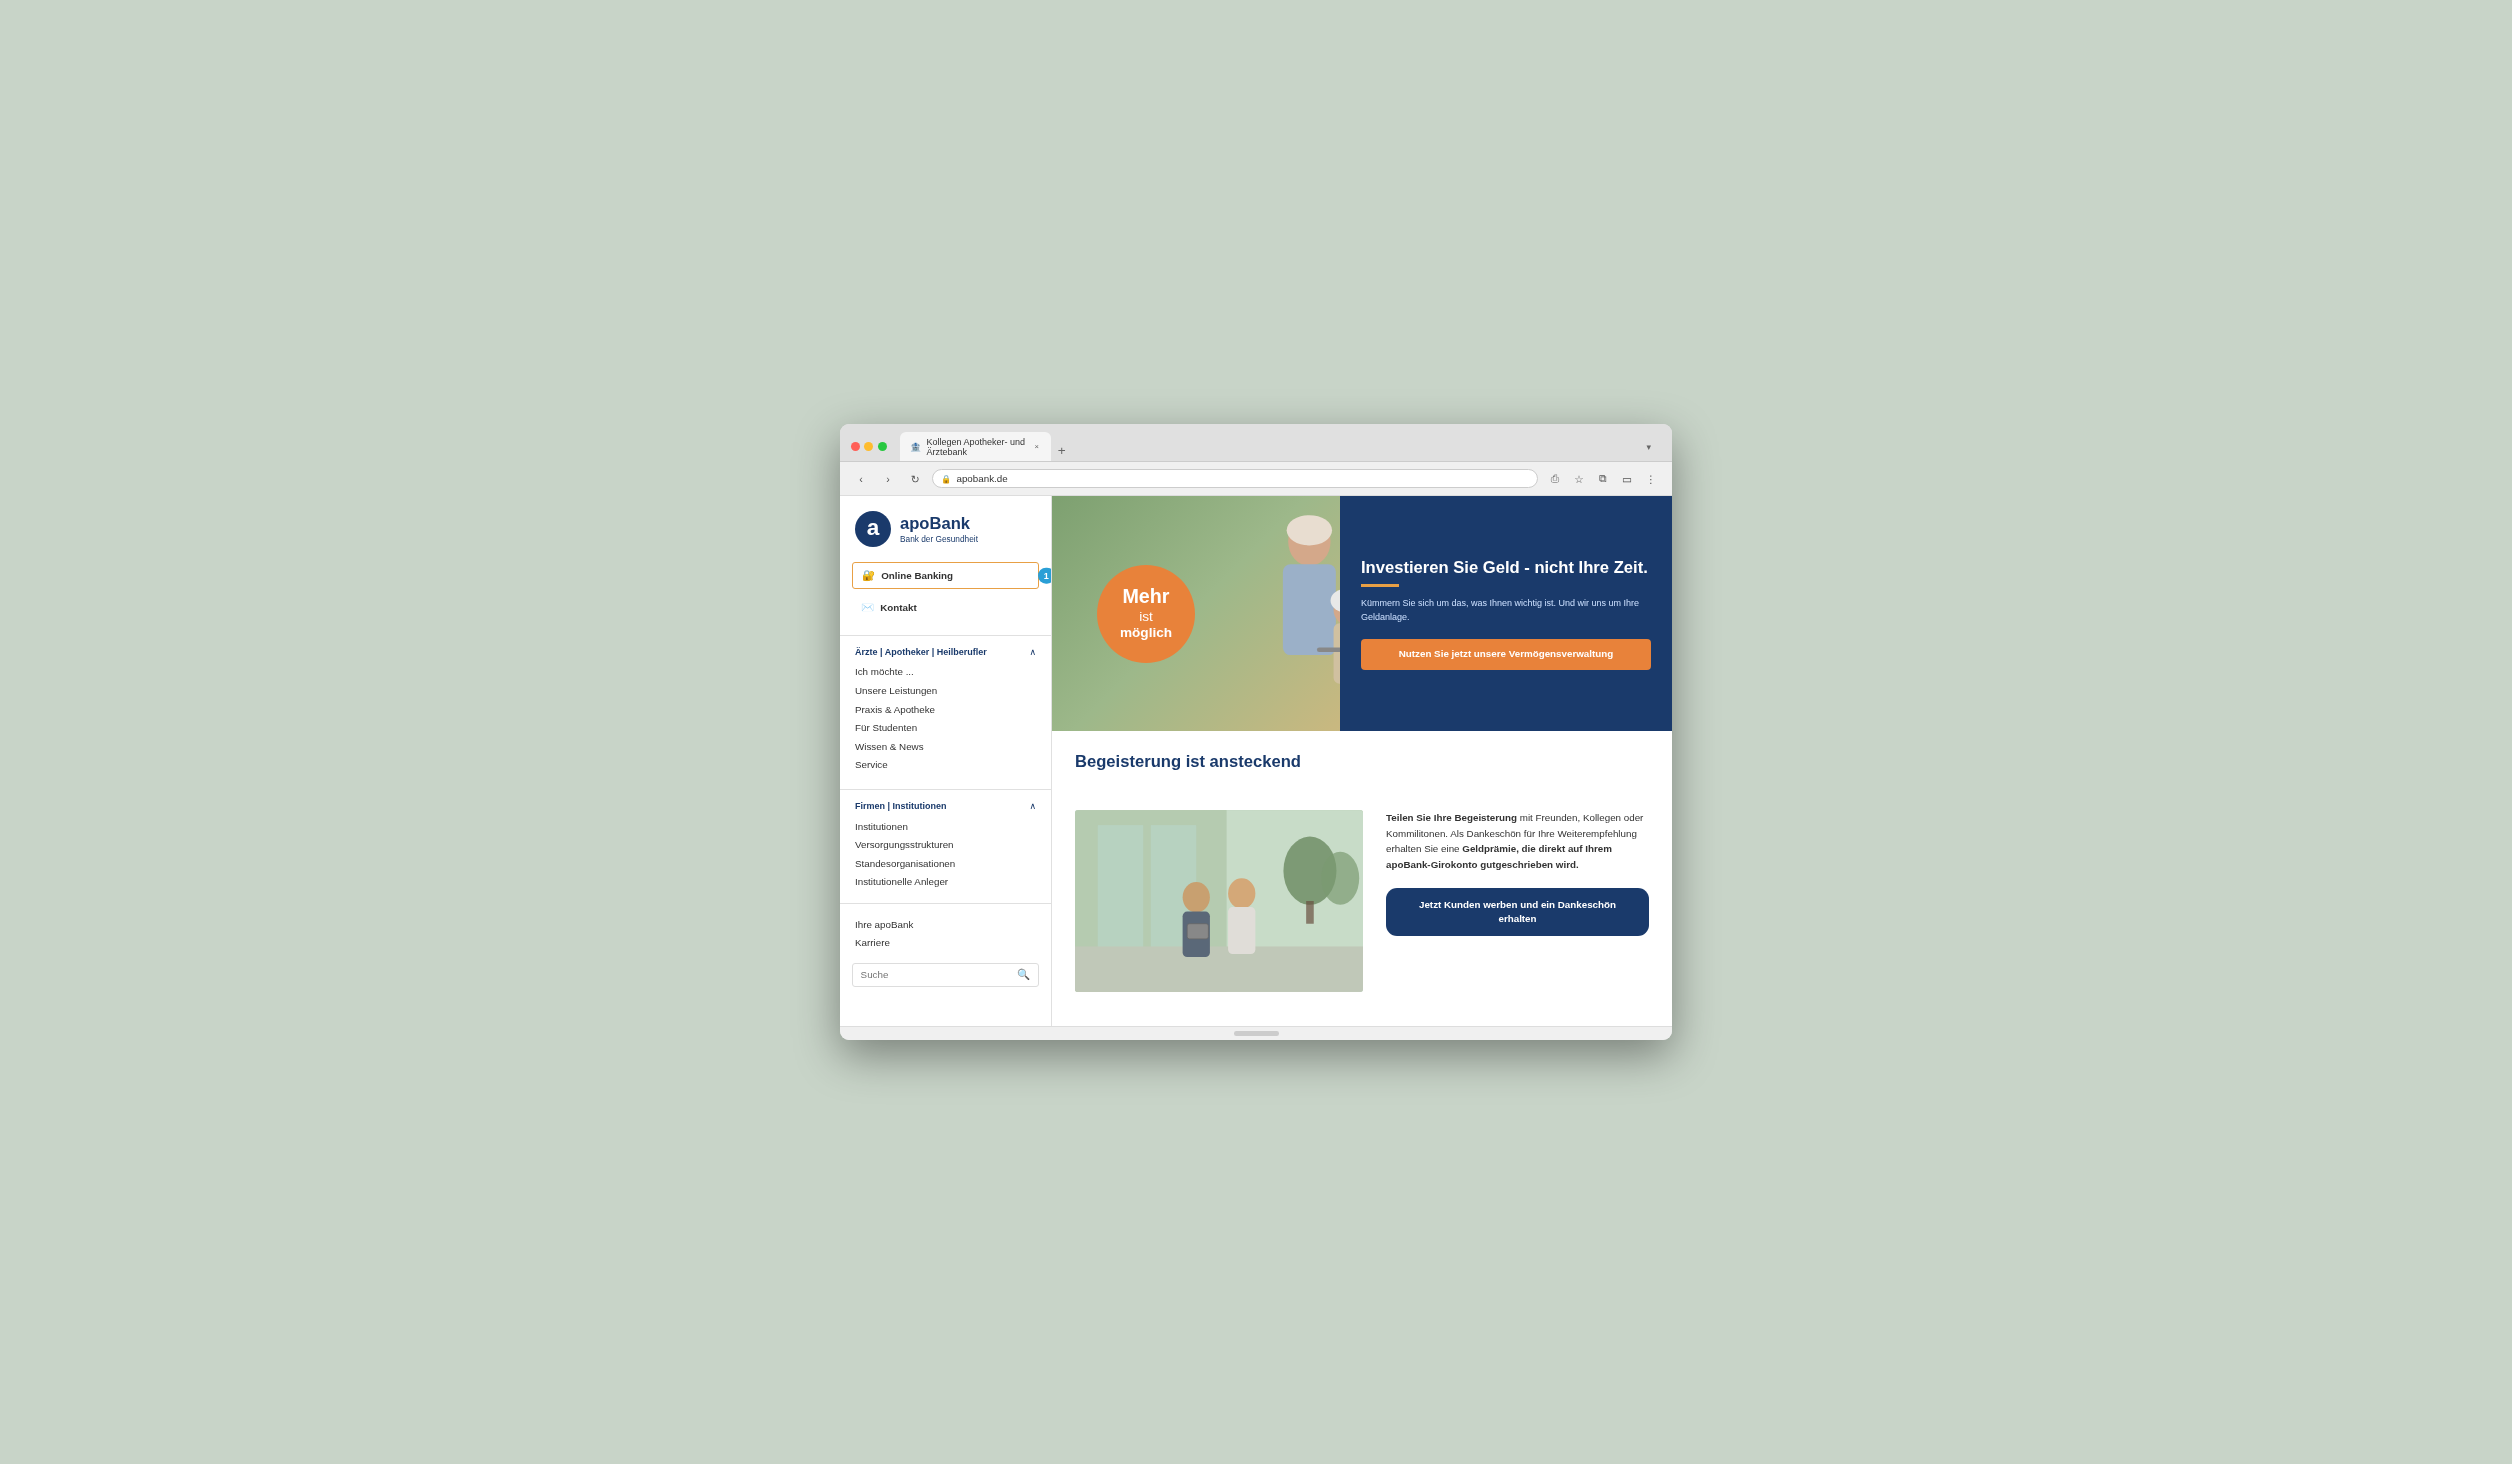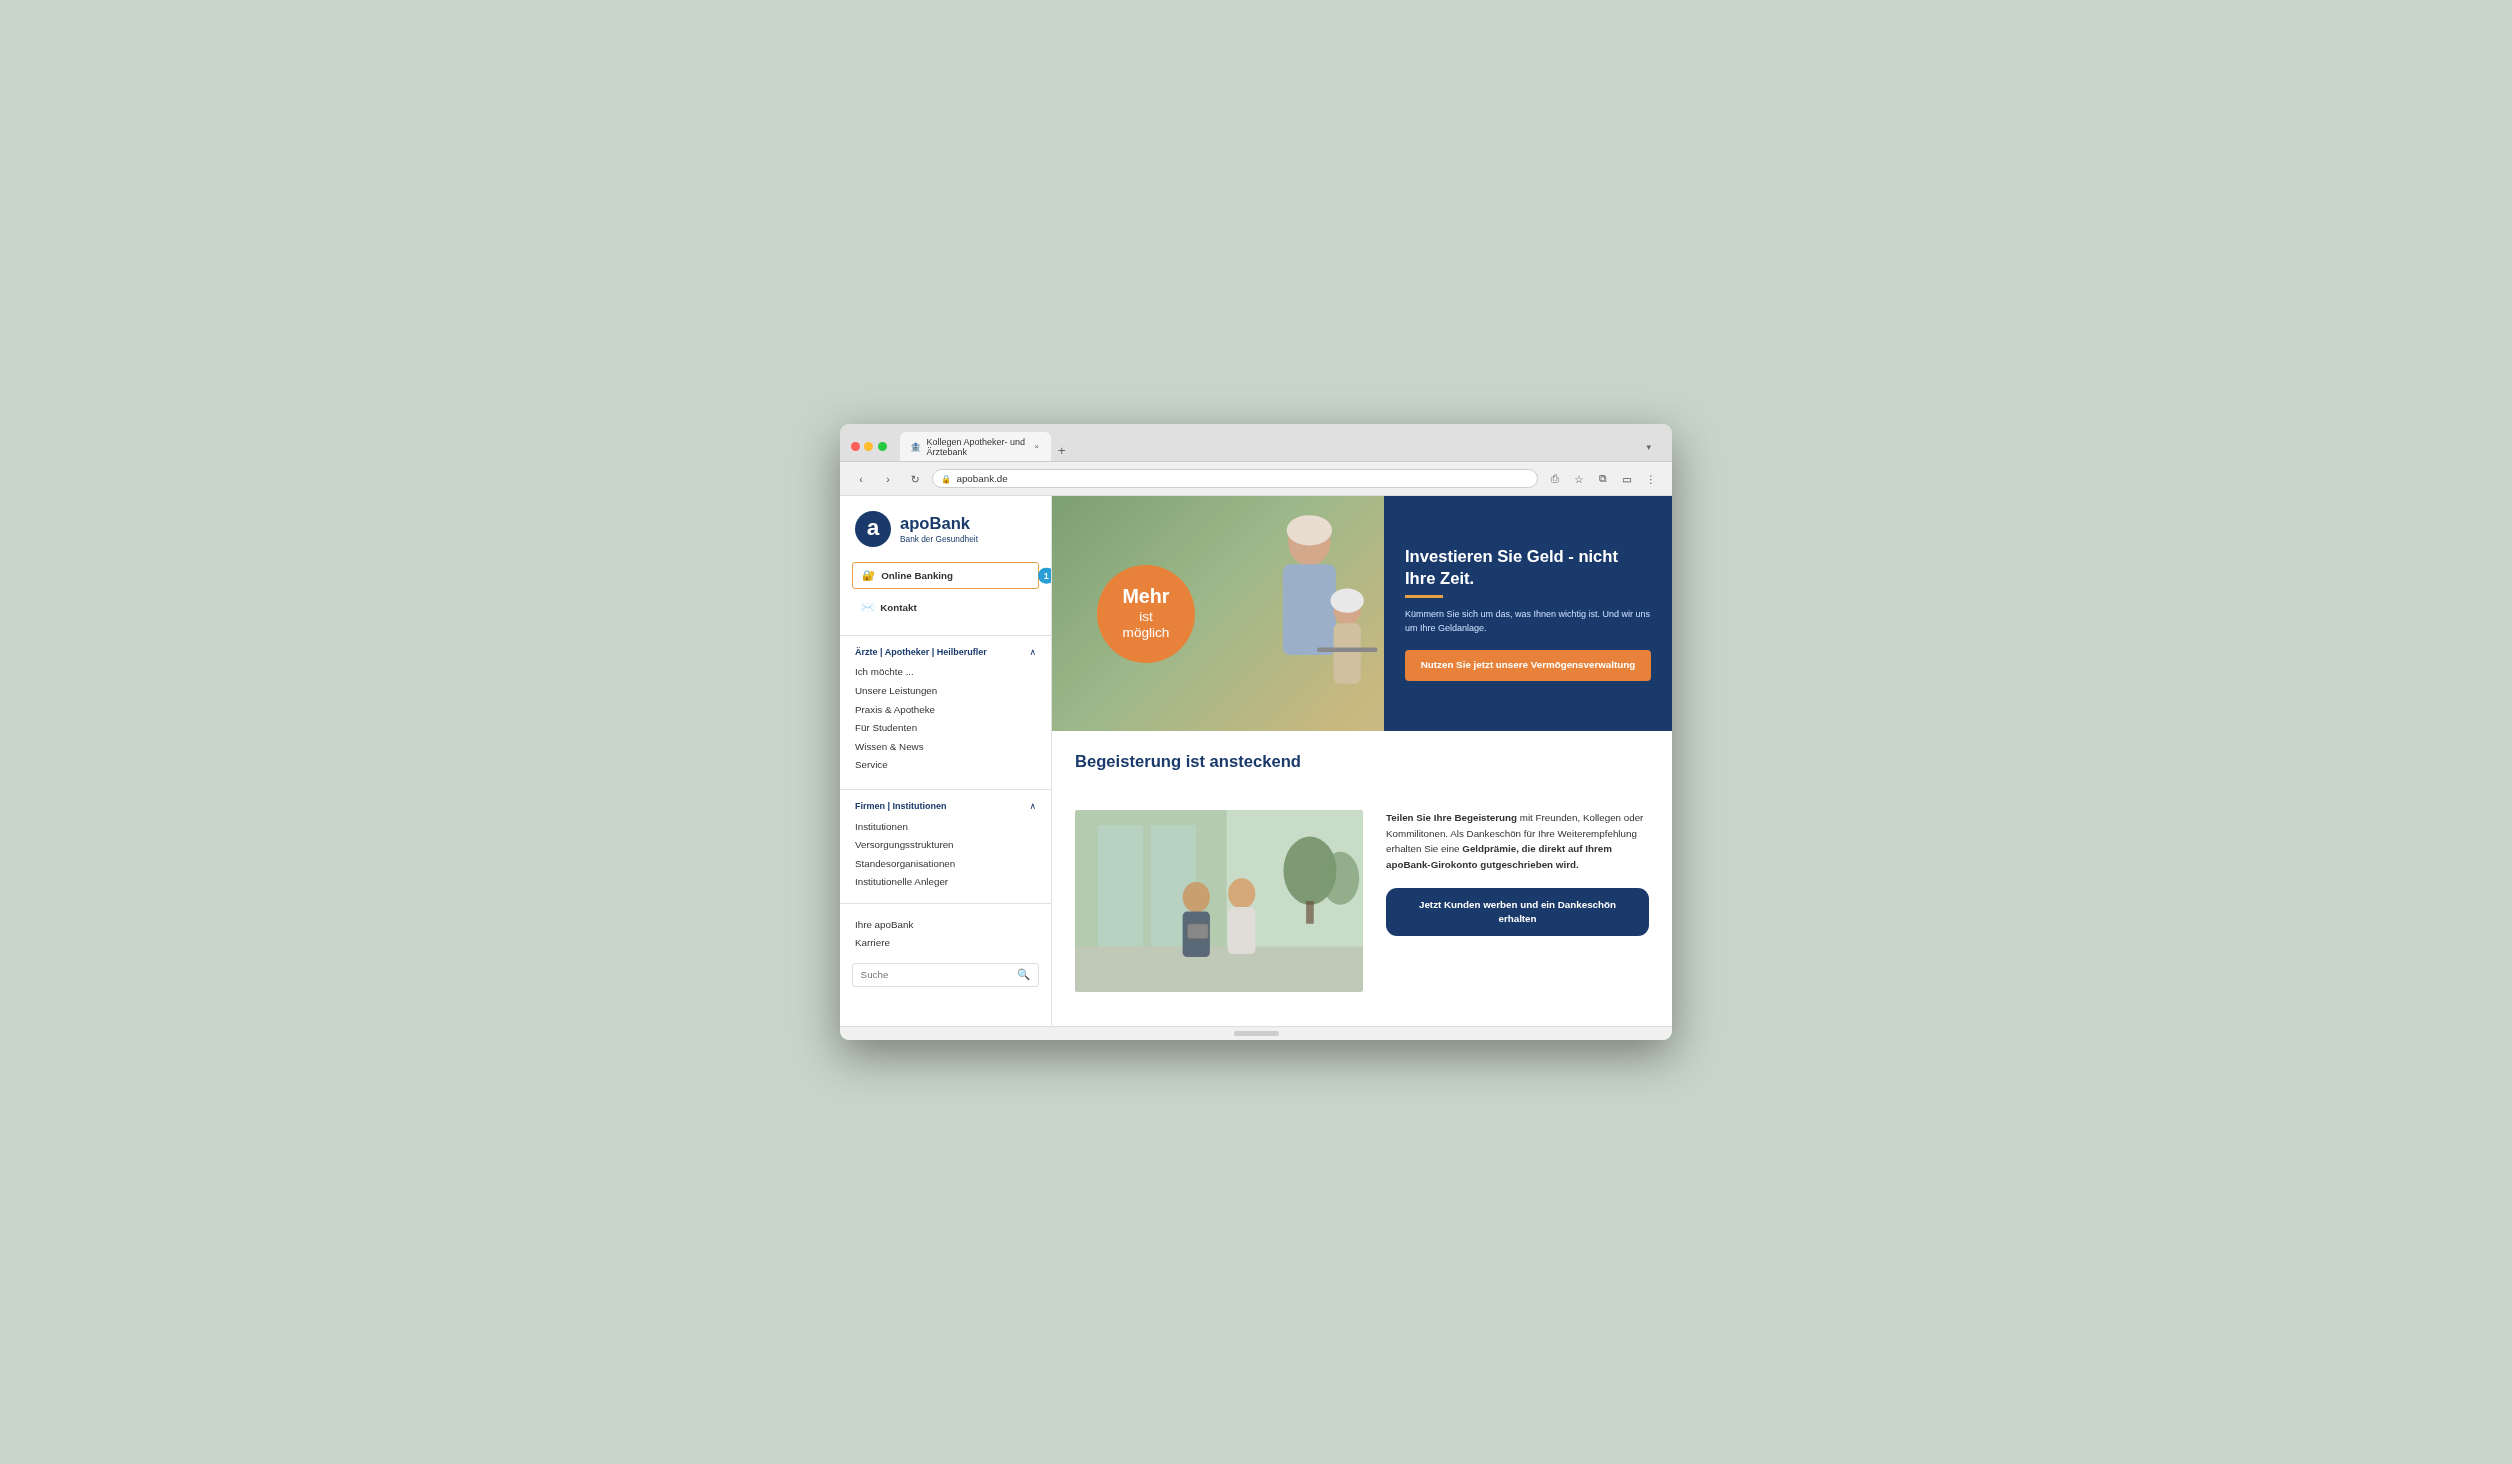--- a/index.html
+++ b/index.html
@@ -364,21 +364,21 @@
       font-weight: 900;
       font-size: 19.7px;
     }
 
     
     .hero-blue-box {
       position: absolute;
       right: 0;
       top: 0;
       bottom: 0;
-      width: 288px;
+      width: 332px;
       background: #1a3a6b;
       padding: 23px 21px;
       display: flex;
       flex-direction: column;
       justify-content: center;
     }
 
     .hero-blue-box h2 {
       color: white;
       font-size: 16.6px;
@@ -606,21 +606,21 @@
     </div>
 
     <div class="main-content">
 
       <div class="hero">
         <div class="hero-bg"></div>
 
         <div class="hero-circle">
           <span class="bold-text">Mehr</span>
           <span style="font-size:13.6px; font-weight:400;">ist</span>
-          <span style="font-size:13.6px; font-weight:400;">möglich</span>
+          <span style="font-size:13.6px; font-weight:700;">möglich</span>
         </div>
 
         <div class="hero-silhouette-area">
 
           <svg width="227" height="235" viewBox="0 0 300 310">
 
             <ellipse cx="130" cy="60" rx="28" ry="32" fill="#d4a88a"></ellipse>
 
             <ellipse cx="130" cy="45" rx="30" ry="20" fill="#e8ddd0"></ellipse>
 

